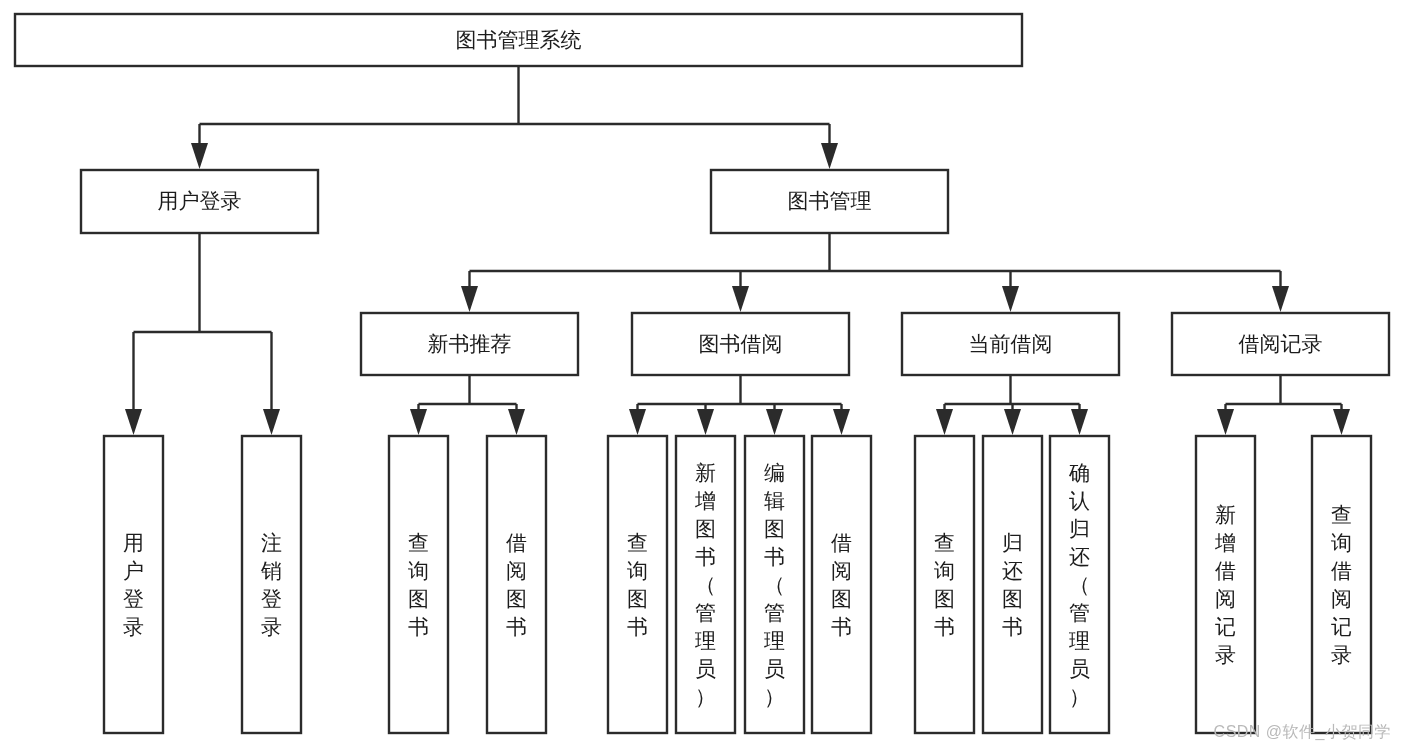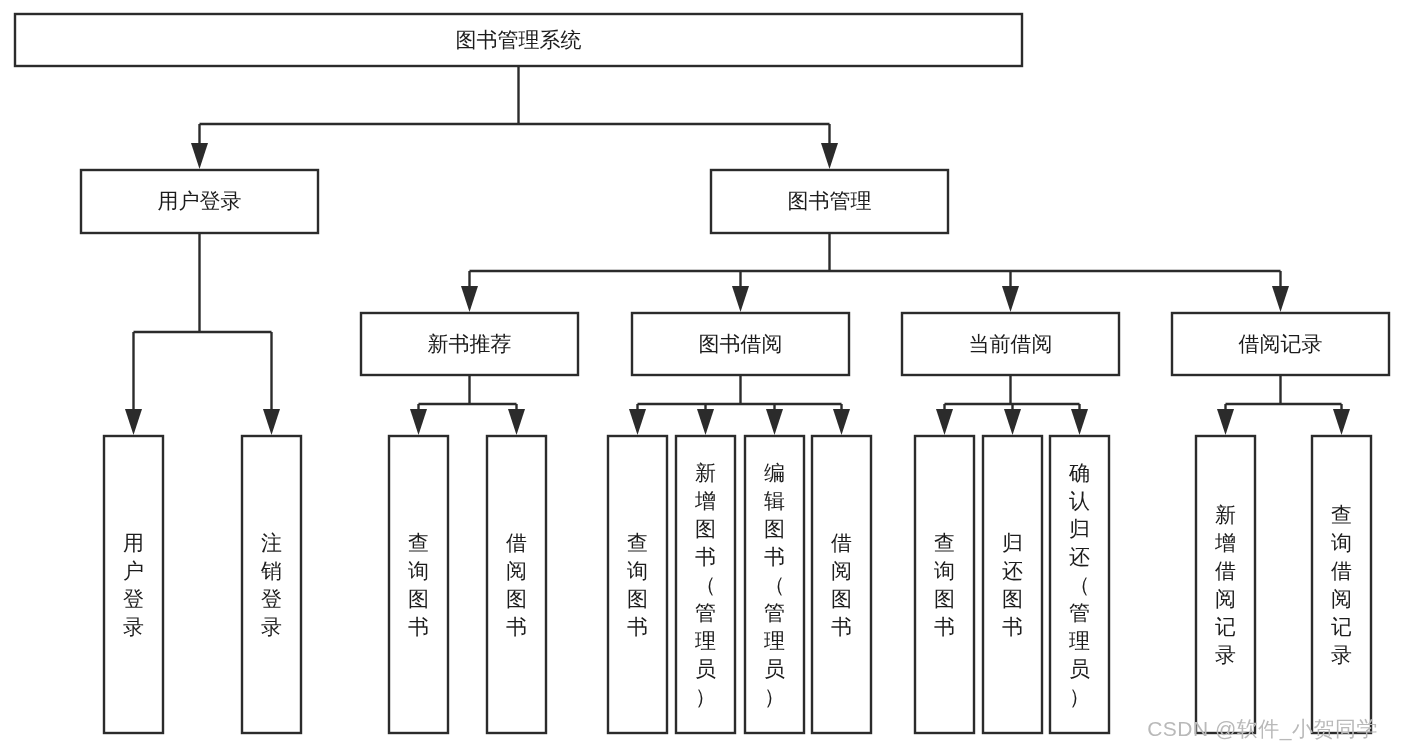--- a/index.html
+++ b/index.html
@@ -53,24 +53,24 @@
     stroke-width: 2.4;
     fill: none;
     stroke-linecap: butt;
   }
   .edge-arrow {
     fill: #2b2b2b;
     stroke: none;
   }
   .watermark-text {
     position: absolute;
-    right: 27px;
+    right: 14px;
     bottom: 4px;
     font-family: "Liberation Sans", "DejaVu Sans", sans-serif;
-    font-size: 21px;
+    font-size: 16px;
     color: #b9b9b9;
     letter-spacing: 0.5px;
     user-select: none;
     pointer-events: none;
     white-space: nowrap;
   }
 </style>
 </head>
 <body>
 

